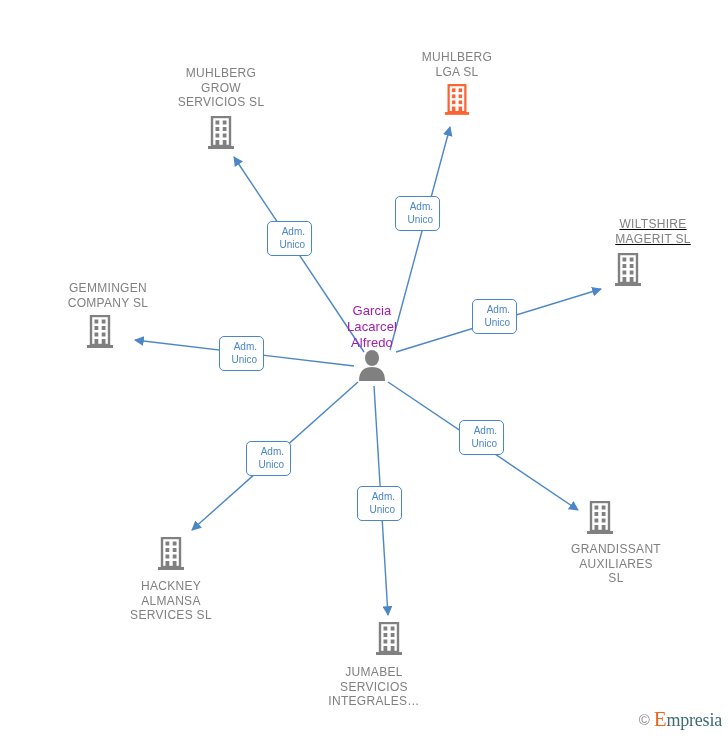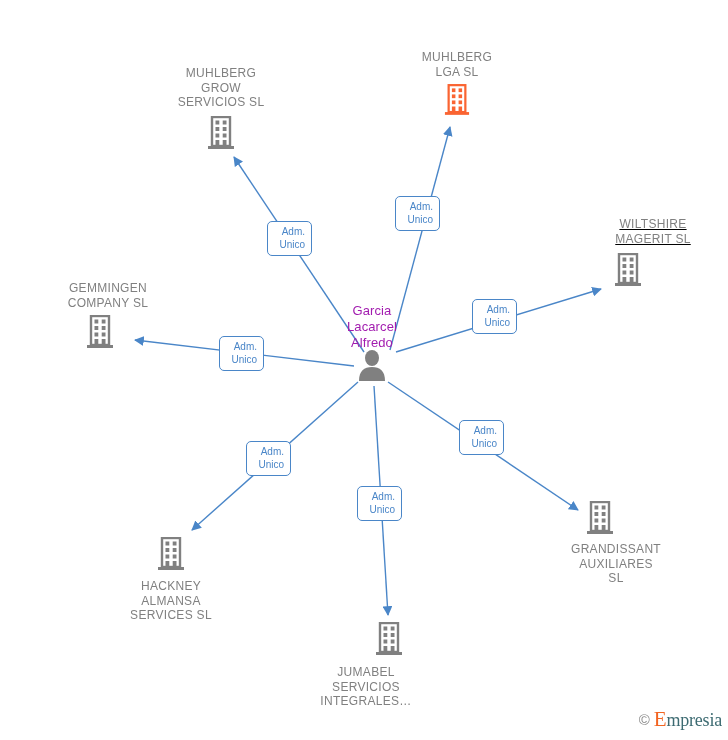--- a/index.html
+++ b/index.html
@@ -214,21 +214,21 @@
             <rect x="15.7" y="4.5" width="3.8" height="4" fill="#808080"></rect>
             <rect x="8.5" y="11" width="3.8" height="4" fill="#808080"></rect>
             <rect x="15.7" y="11" width="3.8" height="4" fill="#808080"></rect>
             <rect x="8.5" y="17.5" width="3.8" height="4" fill="#808080"></rect>
             <rect x="15.7" y="17.5" width="3.8" height="4" fill="#808080"></rect>
             <rect x="15.7" y="24" width="3.8" height="6" fill="#808080"></rect>
             <rect x="8.5" y="24" width="3.8" height="6" fill="#808080"></rect>
             <rect x="1" y="30" width="26" height="3" fill="#808080"></rect>
           </svg></span>
       </div>
-      <div class="node" style="left: 366px; top: 665px;">
+      <div class="node" style="left: 374px; top: 665px;">
         <div class="node-label">JUMABEL
 SERVICIOS
 INTEGRALES…</div>
       </div>
       <div class="node" style="left: 600px; top: 501px;">
         <span class="icon-wrap"><svg width="28" height="34" viewBox="0 0 28 34" xmlns="http://www.w3.org/2000/svg">
             <rect x="5" y="1" width="18" height="29" fill="none" stroke="#808080" stroke-width="2.4"></rect>
             <rect x="8.5" y="4.5" width="3.8" height="4" fill="#808080"></rect>
             <rect x="15.7" y="4.5" width="3.8" height="4" fill="#808080"></rect>
             <rect x="8.5" y="11" width="3.8" height="4" fill="#808080"></rect>

